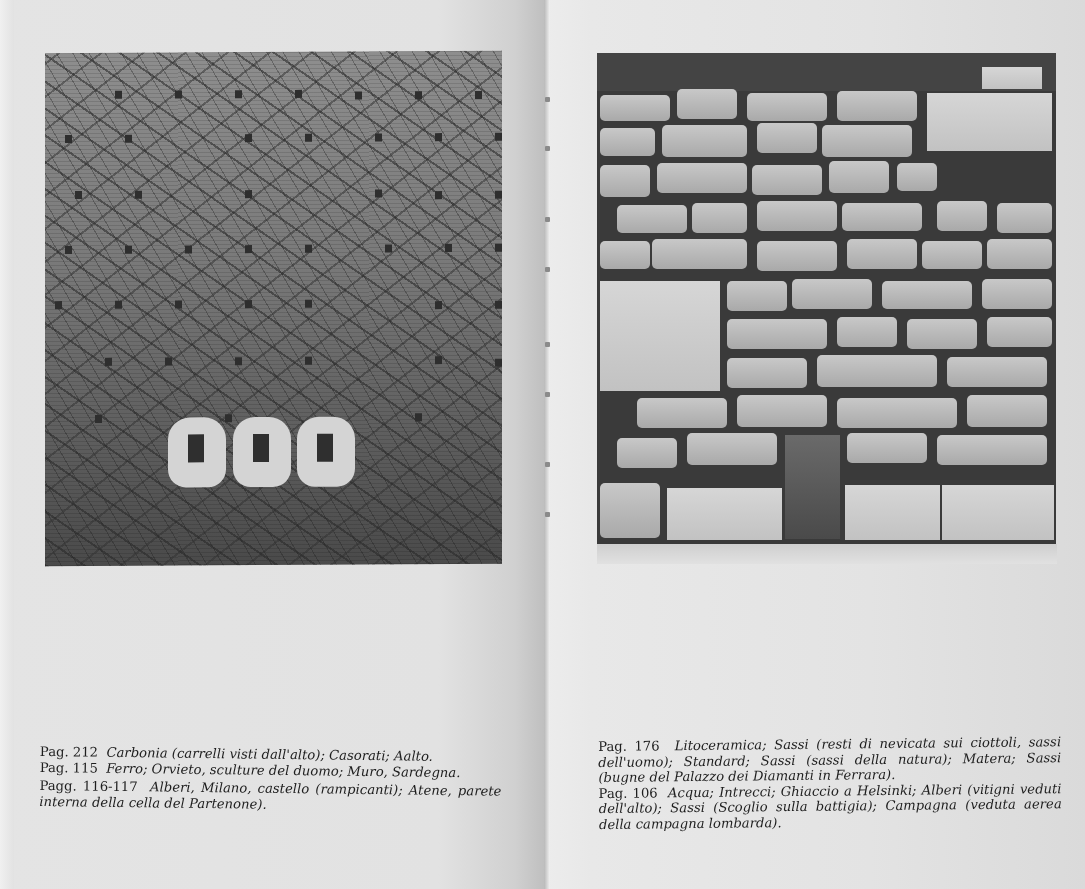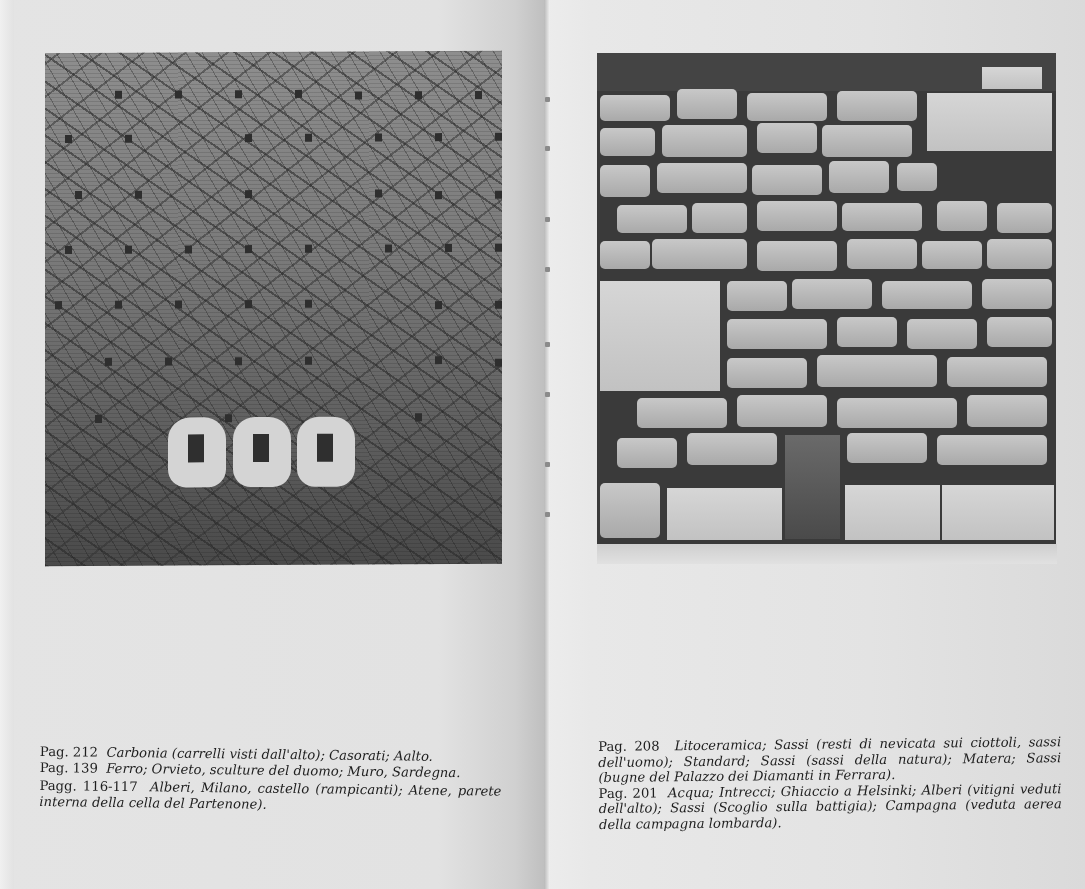--- a/index.html
+++ b/index.html
@@ -164,21 +164,21 @@
     <div class="stone" style="left:340px;top:382px;width:110px;height:30px"></div>
     <div class="slab" style="left:70px;top:435px;width:115px;height:52px"></div>
     <div class="slab" style="left:248px;top:432px;width:95px;height:55px"></div>
     <div class="slab" style="left:345px;top:432px;width:112px;height:55px"></div>
     <div class="stone" style="left:3px;top:430px;width:60px;height:55px"></div>
   </div>
   <div class="photo-bottom-edge"></div>
 
   <div class="caption left">
     <p><span class="ref">Pag. 212</span>&nbsp;&nbsp;<span class="txt">Carbonia (carrelli visti dall'alto); Casorati; Aalto.</span></p>
-    <p><span class="ref">Pag. 139</span>&nbsp;&nbsp;<span class="txt">Ferro; Orvieto, sculture del duomo; Muro, Sardegna.</span></p>
+    <p><span class="ref">Pag. 115</span>&nbsp;&nbsp;<span class="txt">Ferro; Orvieto, sculture del duomo; Muro, Sardegna.</span></p>
     <p style="margin-top:3px"><span class="ref">Pagg. 116-117</span>&nbsp;&nbsp;<span class="txt">Alberi, Milano, castello (rampicanti); Atene, parete interna della cella del Partenone).</span></p>
   </div>
 
   <div class="caption right">
-    <p><span class="ref">Pag. 208</span>&nbsp;&nbsp;<span class="txt">Litoceramica; Sassi (resti di nevicata sui ciottoli, sassi dell'uomo); Standard; Sassi (sassi della natura); Matera; Sassi (bugne del Palazzo dei Diamanti in Ferrara).</span></p>
-    <p><span class="ref">Pag. 201</span>&nbsp;&nbsp;<span class="txt">Acqua; Intrecci; Ghiaccio a Helsinki; Alberi (vitigni veduti dell'alto); Sassi (Scoglio sulla battigia); Campagna (veduta aerea della campagna lombarda).</span></p>
+    <p><span class="ref">Pag. 176</span>&nbsp;&nbsp;<span class="txt">Litoceramica; Sassi (resti di nevicata sui ciottoli, sassi dell'uomo); Standard; Sassi (sassi della natura); Matera; Sassi (bugne del Palazzo dei Diamanti in Ferrara).</span></p>
+    <p><span class="ref">Pag. 106</span>&nbsp;&nbsp;<span class="txt">Acqua; Intrecci; Ghiaccio a Helsinki; Alberi (vitigni veduti dell'alto); Sassi (Scoglio sulla battigia); Campagna (veduta aerea della campagna lombarda).</span></p>
   </div>
 </div>
 
 </body></html>

